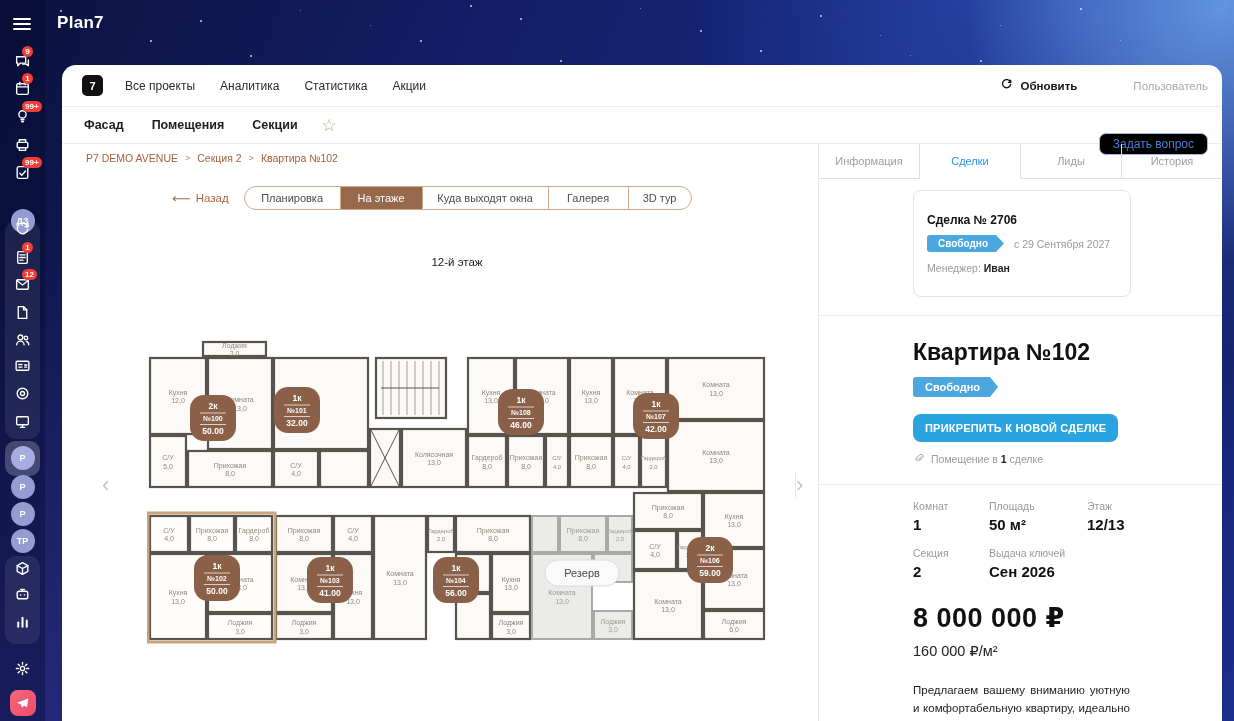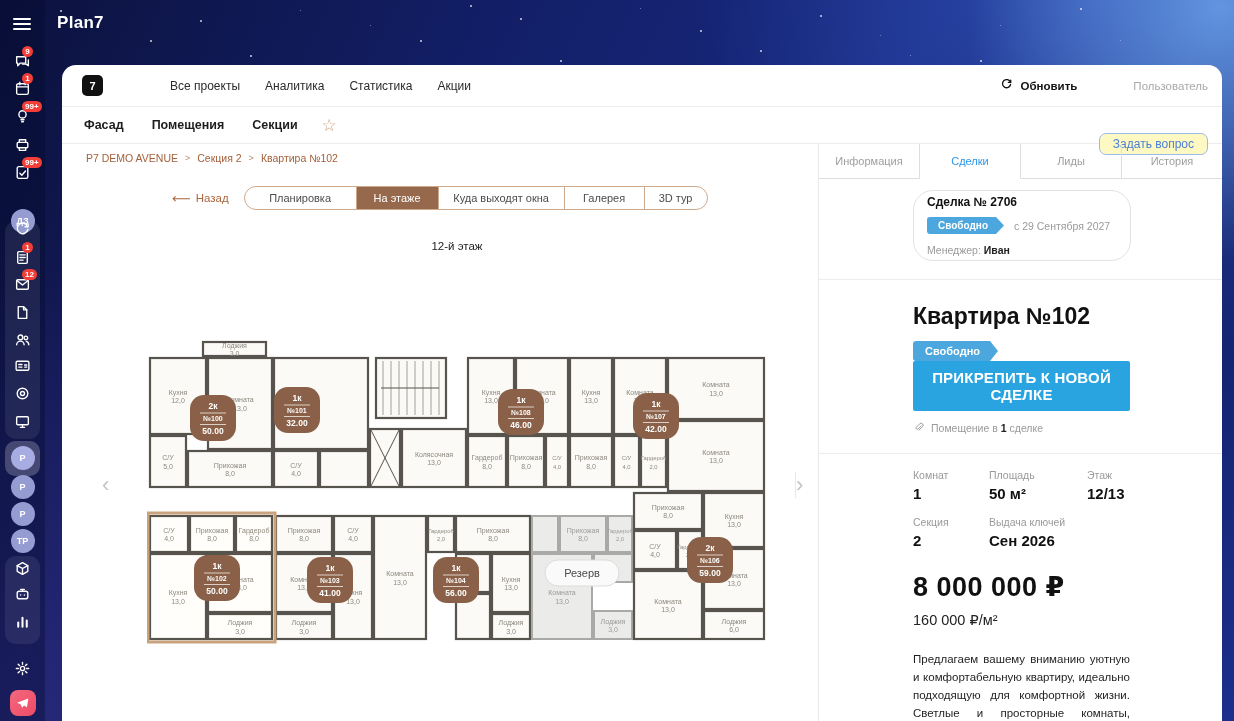--- a/index.html
+++ b/index.html
@@ -34,76 +34,76 @@
   
   .brand { position:absolute; left:57px; top:13px; color:#fff; font-size:17px; font-weight:bold; letter-spacing:.3px; z-index:4; }
 
   
   .card { position:absolute; left:62px; top:65px; width:1160px; height:656px; background:#fff;
     border-radius:14px 14px 0 0; overflow:hidden; z-index:3; }
 
   .topnav { height:42px; border-bottom:1px solid #ededed; display:flex; align-items:center; padding:0 14px 0 20px; }
   .logo { width:21px; height:21px; background:#111; border-radius:5px; color:#fff; font-weight:bold;
     font-size:11px; display:flex; align-items:center; justify-content:center; margin-right:22px; cursor:pointer; }
-  .topnav nav { display:flex; gap:25px;margin-left:45px; }
+  .topnav nav { display:flex; gap:25px; }
   .topnav nav a { font-size:12px; color:#2b2b2b; font-weight:500; text-decoration:none; cursor:pointer; }
   .refresh { margin-left:auto; margin-right:56px; border:0; background:none; display:flex; align-items:center; gap:7px;
     font-size:11.5px; font-weight:600; color:#111; cursor:pointer; font-family:inherit; }
   .user { font-size:11.5px; color:#a9a9a9; cursor:pointer; }
 
   .subnav { height:37px; border-bottom:1px solid #ededed; display:flex; align-items:center; padding:0 14px 0 22px; }
   .subnav nav { display:flex; gap:28px; }
   .subnav nav a { font-size:12.5px; color:#1d1d1d; font-weight:600; cursor:pointer; }
   .star { color:#cfa183; font-size:17px; margin-left:24px; cursor:pointer; line-height:1; }
-  .ask { margin-left:auto; background:#fef9c3; border:1px solid #9db9e8; color:#4a7fd4; font-size:12px;
+  .ask { margin-left:auto; background:#000000; border:1px solid #9db9e8; color:#4a7fd4; font-size:12px;
     padding:3px 13px; border-radius:7px; cursor:pointer; font-family:inherit;margin-top:37px; }
 
   .content { display:flex; height:577px; }
   .left { width:756px; position:relative; }
   .breadcrumb { position:absolute; top:8px; left:24px; font-size:10.5px; color:#a4613b; display:flex; gap:7px; align-items:center; }
   .breadcrumb .sep { color:#b98a6f; font-size:9px; }
   .breadcrumb a { cursor:pointer; }
 
   .plan-toolbar { position:absolute; top:42px; left:110px; display:flex; align-items:center; }
   .back { color:#a9673f; font-size:11.5px; cursor:pointer; display:flex; align-items:center; gap:5px; }
   .back .arr { font-size:13px; }
   .pill { margin-left:15px; display:flex; border:1px solid #cfa98c; border-radius:13px; overflow:hidden; height:24px; }
   .pill a { font-size:11px; color:#4c4c4c; display:flex; align-items:center; justify-content:center; cursor:pointer;
     border-right:1px solid #cfa98c; padding:0 4px; }
   .pill a:last-child { border-right:0; }
   .pill a.active { background:#97694c; color:#fff; }
 
-  .floor-title { position:absolute; top:96px; left:85px; width:620px; text-align:center; font-size:11.5px; color:#222; font-weight:500; }
+  .floor-title { position:absolute; top:112px; left:85px; width:620px; text-align:center; font-size:11.5px; color:#222; font-weight:500; }
   .chev { position:absolute; top:328px; font-size:22px; color:#c4c4c4; cursor:pointer; user-select:none; }
   .chev.left { left:40px; } .chev.right { left:733px; }
   #floorplan { position:absolute; top:196px; left:85px; width:620px; height:305px; }
 
   .right { width:404px; border-left:1px solid #e8e8e8; }
   .rtabs { display:flex; height:35px; }
   .rtabs a { flex:1; display:flex; align-items:center; justify-content:center; font-size:11px; color:#9e9e9e;
     border-bottom:1px solid #dedede; border-right:1px solid #dedede; cursor:pointer; }
   .rtabs a:last-child { border-right:0; }
   .rtabs a.active { color:#2b96e8; border-bottom:1px solid transparent; }
   .rcontent { padding:11px 92px 0 94px; }
 
-  .deal-card { border:1px solid #e2e2e2; border-radius:20px; padding:4px 13px; width:218px; cursor:pointer; }
+  .deal-card { border:1px solid #e2e2e2; border-radius:8px; padding:22px 13px; width:218px; cursor:pointer; }
   .deal-title { font-size:12px; font-weight:bold; color:#111; }
   .deal-row { display:flex; align-items:center; margin-top:8px; }
   .status-badge { background:#4ba7dd; color:#fff; font-size:10px; font-weight:bold; padding:3px 16px 3px 11px;
     border-radius:3px 0 0 3px; display:inline-block;
     clip-path:polygon(0 0, calc(100% - 8px) 0, 100% 50%, calc(100% - 8px) 100%, 0 100%); }
   .deal-date { font-size:10.5px; color:#9a9a9a; margin-left:10px; }
   .deal-mgr { margin-top:10px; font-size:10.5px; color:#9a9a9a; }
   .deal-mgr b { color:#222;text-align:center; }
   .rcontent hr { border:0; border-top:1px solid #ececec; margin:18px 0 0 -94px; width:404px; }
 
   .apt-title { font-size:23px; font-weight:bold; color:#111; margin-top:23px; }
   .apt-status { margin-top:11px; display:inline-block; font-size:11px; padding:4px 18px 4px 12px; }
-  .attach { display:block; background:#29a4e0; color:#fff; border:0; border-radius:2px;
-    font-size:15px; font-weight:bold; padding:8px 12px; letter-spacing:.2px; cursor:pointer; font-family:inherit; }
+  .attach { display:block; margin-top:17px; background:#29a4e0; color:#fff; border:0; border-radius:8px;
+    font-size:11px; font-weight:bold; padding:8px 12px; letter-spacing:.2px; cursor:pointer; font-family:inherit; }
   .note { margin-top:10px; font-size:10.5px; color:#9a9a9a; display:flex; align-items:center; gap:6px; }
   .note b { color:#222; }
 
   .details { margin-top:15px; display:grid; grid-template-columns:76px 98px auto; row-gap:14px; }
   .details .cell .lbl { font-size:10.5px; color:#9a9a9a; }
   .details .cell .val { font-size:15px; font-weight:bold; color:#111; margin-top:4px; }
 
   .price { margin-top:22px; font-size:27px; font-weight:800; color:#111; letter-spacing:.5px; }
   .price-m2 { margin-top:9px; font-size:14.5px; color:#222; }
   .desc { margin-top:22px; font-size:11.5px; line-height:1.58; color:#1e1e1e; text-align:justify; }
@@ -321,21 +321,21 @@
           <a>Секция 2</a>
           <span class="sep">&gt;</span>
           <a>Квартира №102</a>
         </div>
       <div class="plan-toolbar">
         <a class="back">
             <span class="arr">⟵</span>
             <span>Назад</span>
           </a>
         <div class="pill" id="plan-tabs">
-            <a style="width: 112px;">Планировка</a>
+            <a style="width: 96px;">Планировка</a>
             <a class="active" style="width: 82px;">На этаже</a>
             <a style="width: 126px;">Куда выходят окна</a>
             <a style="width: 80px;">Галерея</a>
             <a style="width: 62px;">3D тур</a>
           </div>
       </div>
       <div class="floor-title">12-й этаж</div>
       <span class="chev left">‹</span>
       <span class="chev right">›</span>
       <div id="floorplan"><svg viewBox="0 0 620 305" width="620" height="305">

